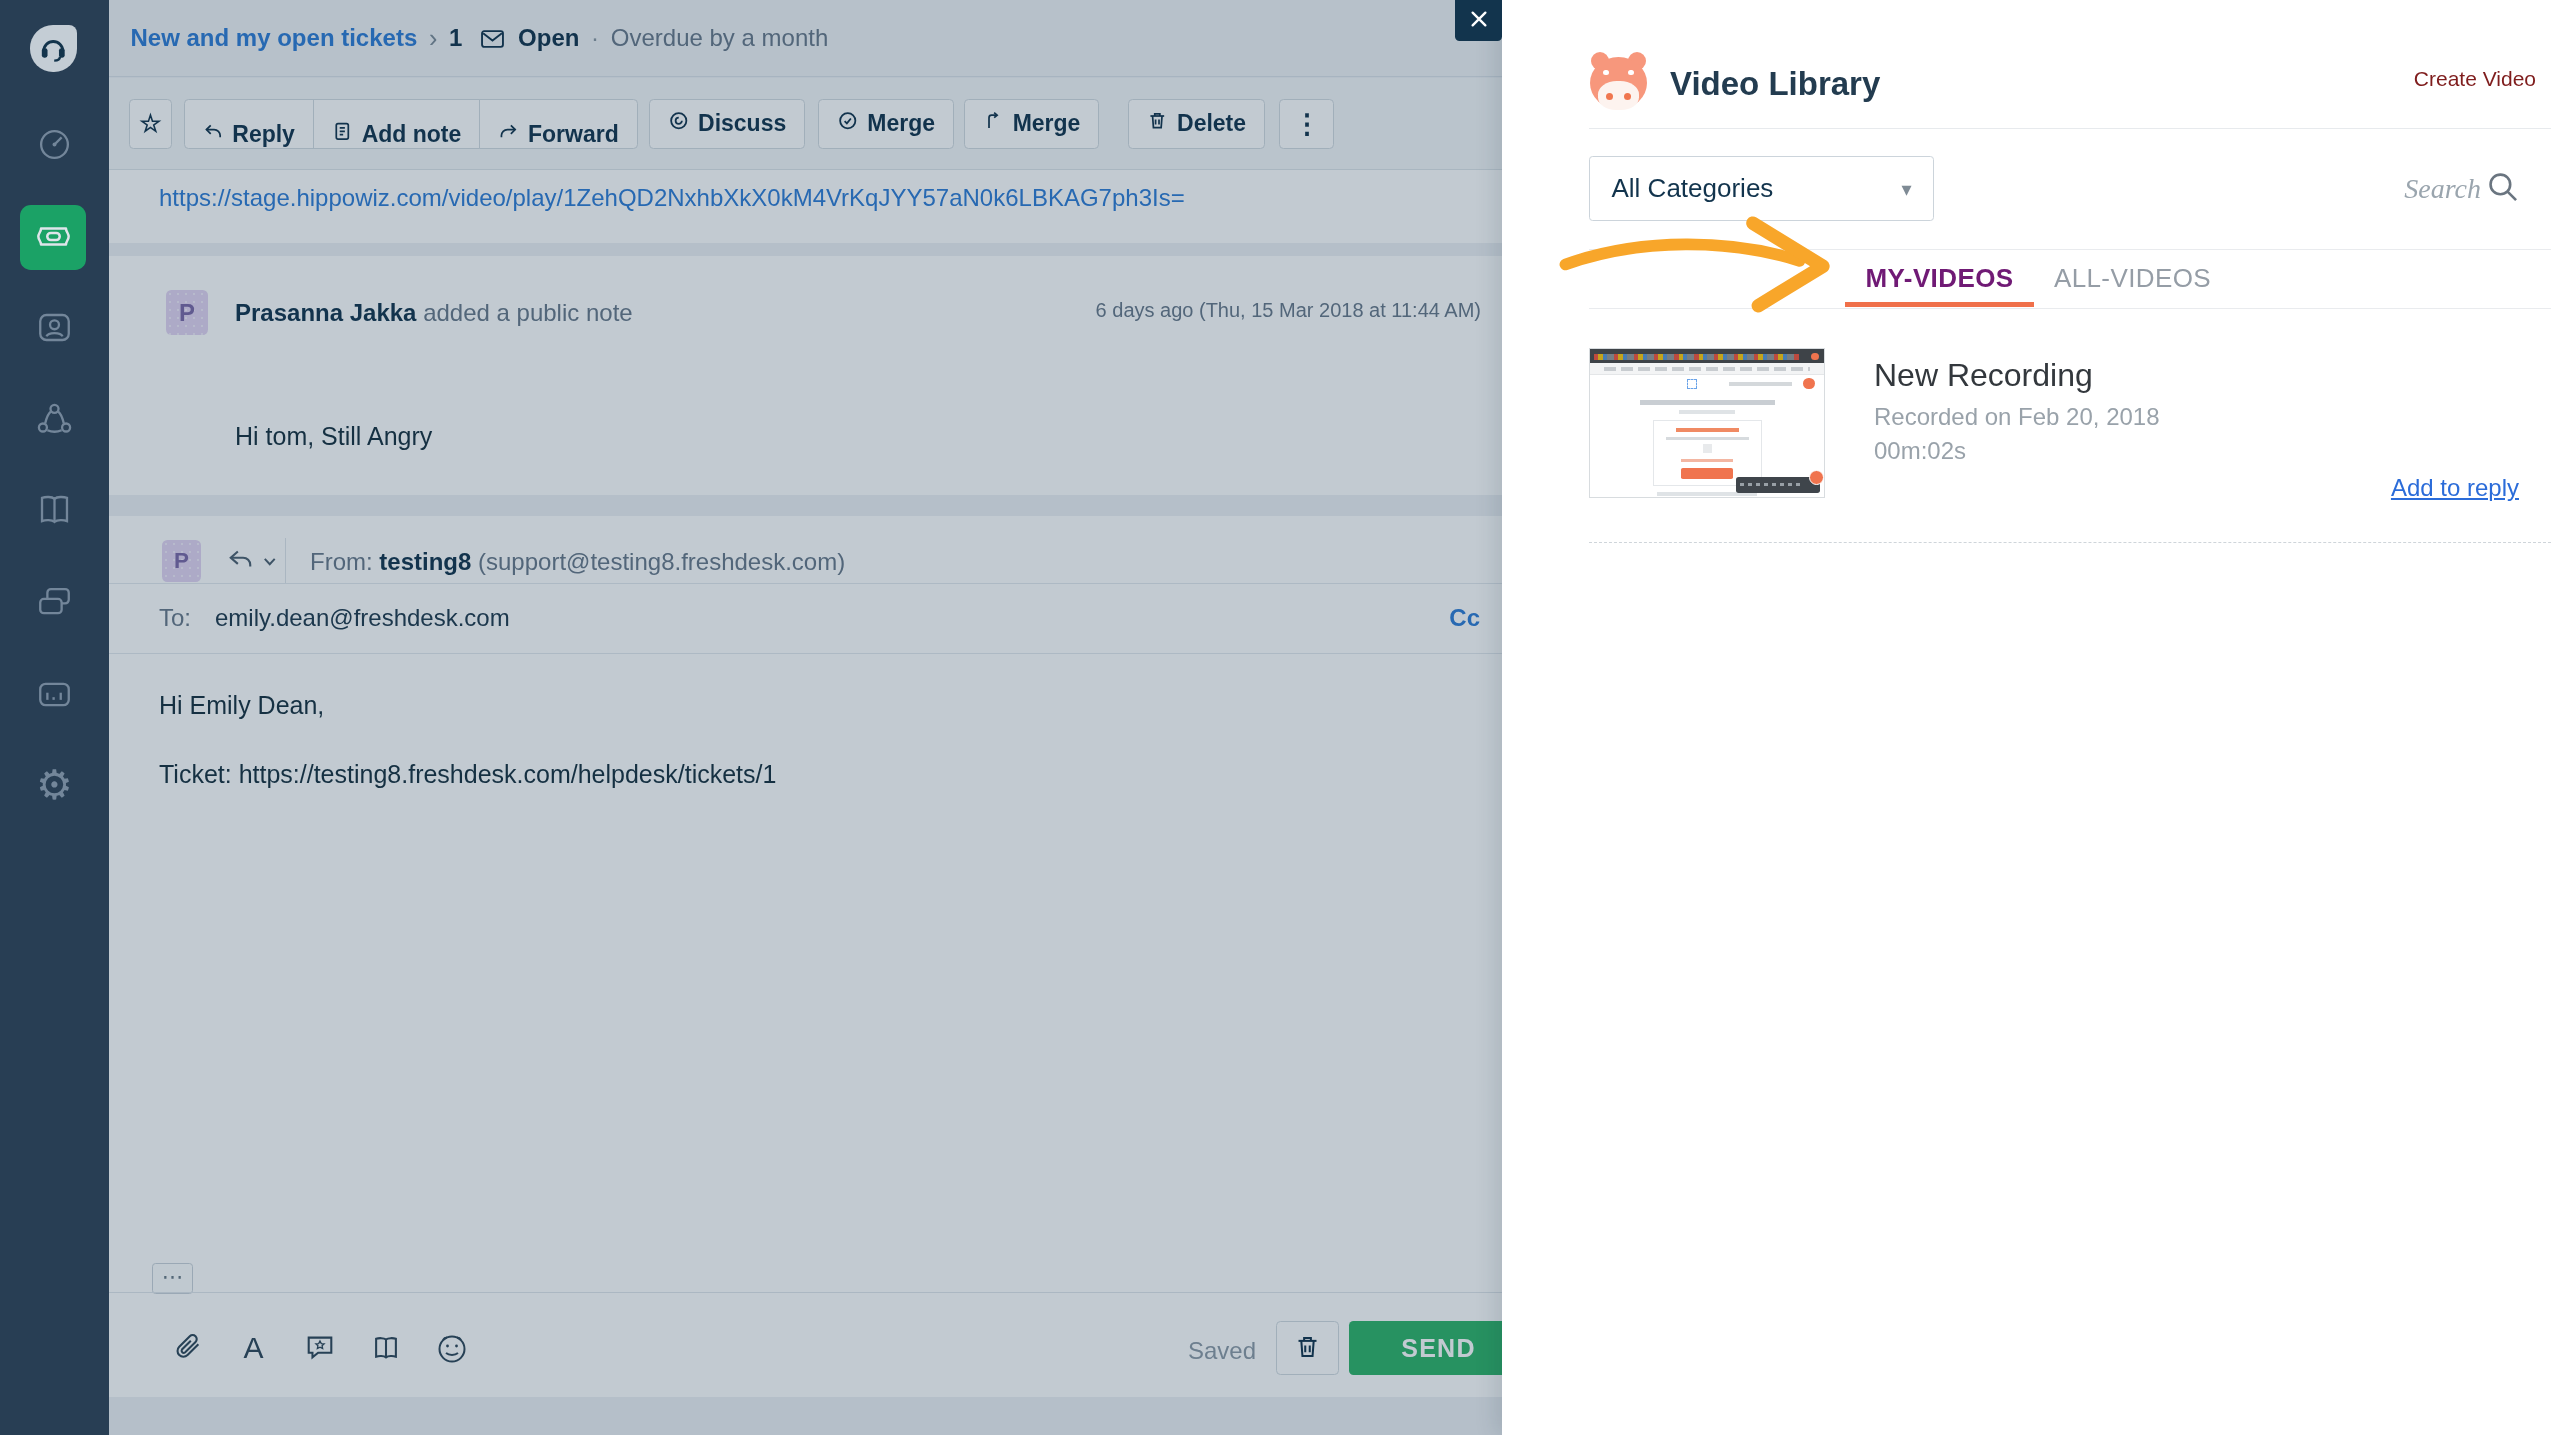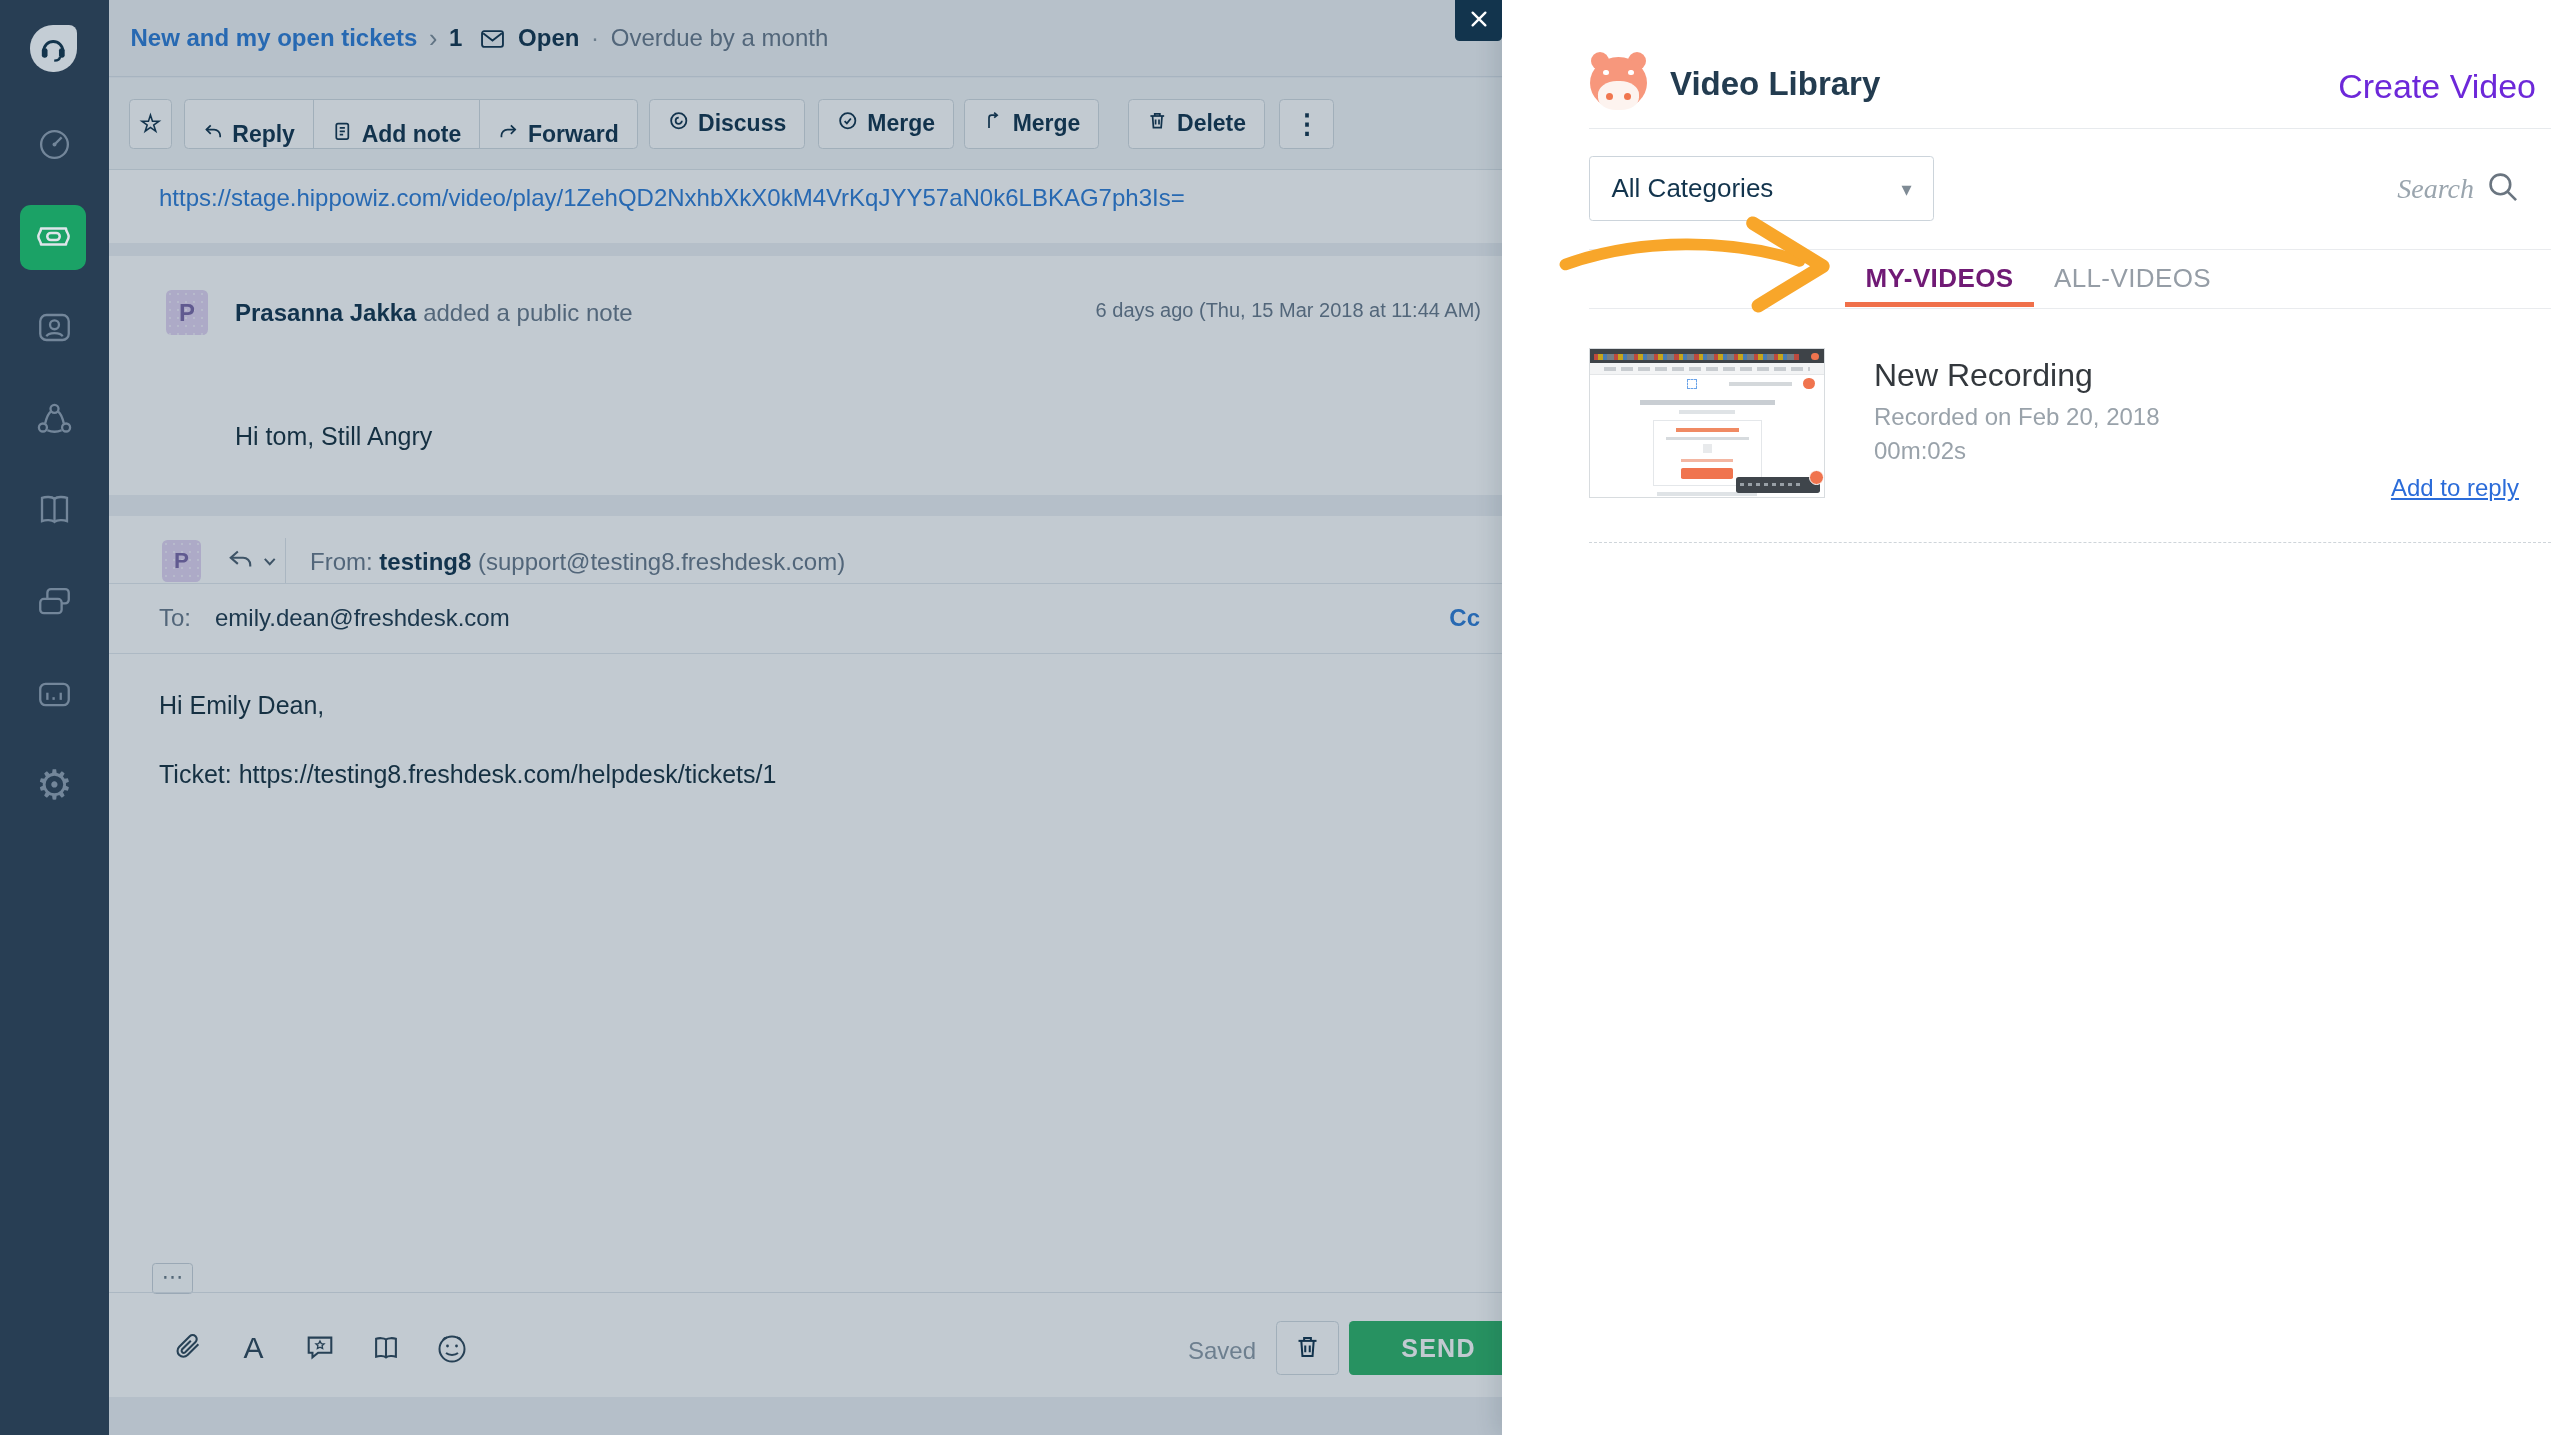--- a/index.html
+++ b/index.html
@@ -100,29 +100,29 @@
   .hippo-ear { position:absolute; top:0; width:18px; height:18px; border-radius:50%; background:#f7977c; }
   .hippo-ear.l { left:1.8px; } .hippo-ear.r { right:1.8px; }
   .hippo-head { position:absolute; left:0.9px; top:4.5px; width:57px; height:52px; background:#f7977c; border-radius:50%; }
   .hippo-eye { position:absolute; top:18px; width:5.4px; height:5.4px; border-radius:50%; background:#fff; }
   .hippo-eye.l { left:14.4px; } .hippo-eye.r { right:14.4px; }
   .hippo-muzzle { position:absolute; left:9px; bottom:0.9px; width:41px; height:29px; background:#fdf3ef;
                   border-radius:46% 46% 44% 44%; }
   .hippo-nostril { position:absolute; top:11.7px; width:7.2px; height:7.2px; border-radius:50%; background:#f0764f; }
   .hippo-nostril.l { left:8px; } .hippo-nostril.r { right:8px; }
   .panel-title { position:absolute; left:168px; top:65px; font-size:33px; color:#233c50; }
-  .create-video { position:absolute; right:40px; top:67px; font-size:34px; color:#6d28d9; font-weight:500;
+  .create-video { position:absolute; right:40px; top:67px; font-size:21px; color:#7f1d1d; font-weight:500;
                   cursor:pointer; text-decoration:none; }
   .panel-divider { position:absolute; left:87px; top:128px; width:962px; height:0.9px; background:#e7eaed; }
 
   .category-select { position:absolute; left:87px; top:156px; width:345px; height:65px; border:0.9px solid #ccd4db;
                      border-radius:3.6px; background:#fff; display:flex; align-items:center; padding:0 21.5px;
                      font-size:26px; color:#12344d; cursor:pointer; }
   .select-caret { margin-left:auto; color:#7f8b95; font-size:20px; }
-  .search-box { position:absolute; right:56px; top:170px; display:flex; align-items:center; gap:12px; }
+  .search-box { position:absolute; right:56px; top:170px; display:flex; align-items:center; gap:5px; }
   .search-input { border:none; outline:none; width:161px; font-size:28px; font-style:italic; color:#525c64;
                   text-align:right; font-family:"Liberation Serif", serif; background:transparent; }
   .search-input::placeholder { color:#9aa5ae; }
 
   .tabs-topline { position:absolute; left:87px; top:249px; width:962px; height:0.9px; background:#e9ebee; }
   .tabs-bottomline { position:absolute; left:87px; top:308px; width:962px; height:0.9px; background:#e9ebee; }
   .tab { position:absolute; top:250px; height:57px; display:flex; align-items:center; justify-content:center;
          font-size:26px; letter-spacing:0.4px; cursor:pointer; }
   .tab-my { left:343px; width:189px; color:#701a75; font-weight:600; }
   .tab-all { left:547px; width:167px; color:#959da6; }

